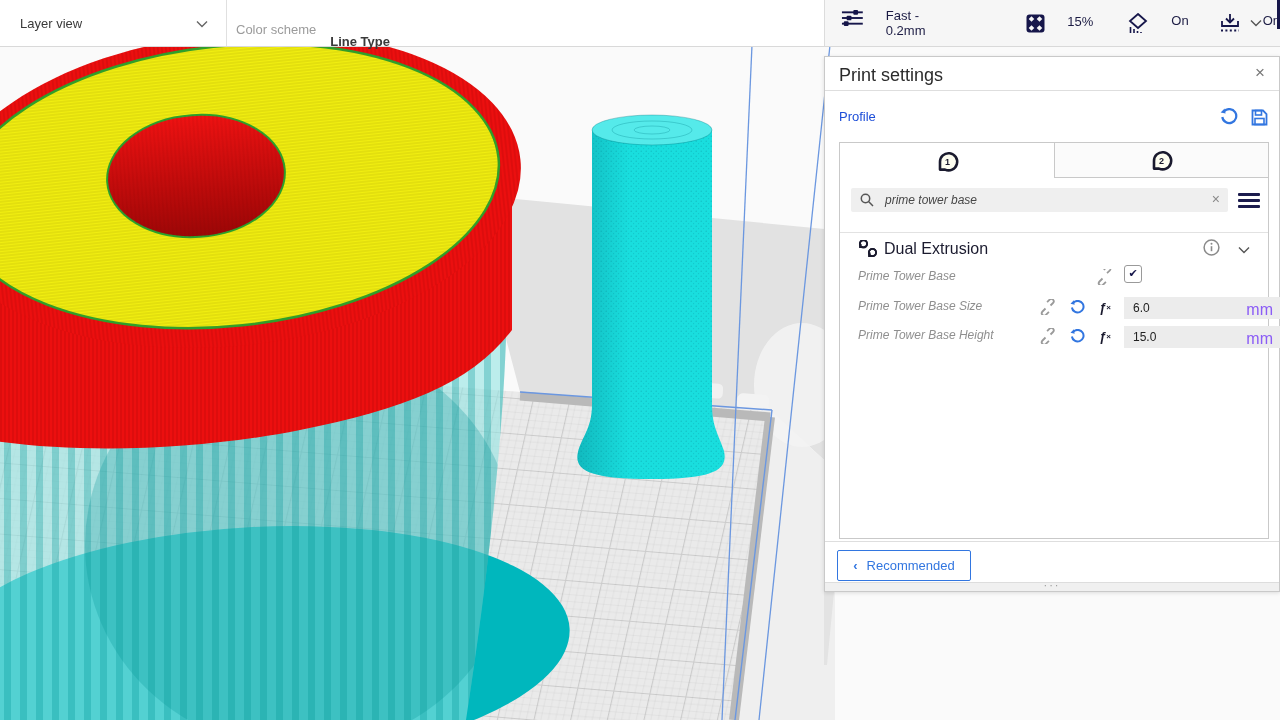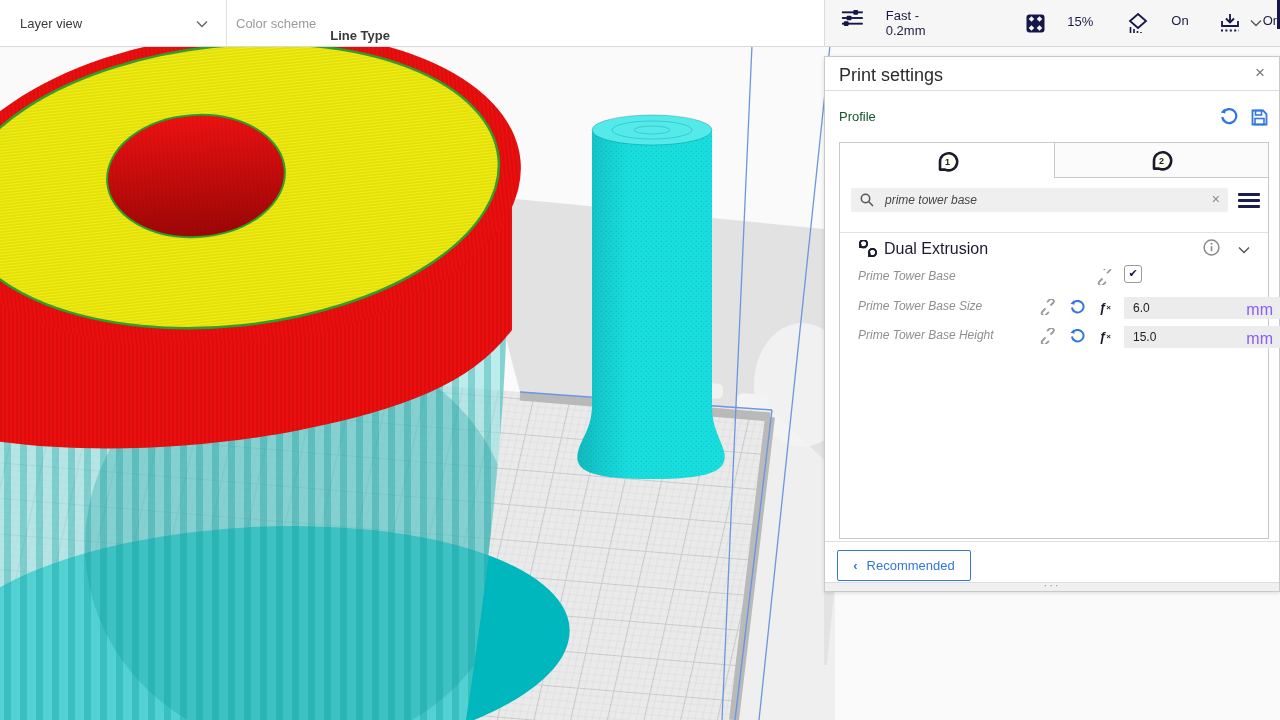--- a/index.html
+++ b/index.html
@@ -8,38 +8,38 @@
        -webkit-font-smoothing:antialiased;}
   
   #scene{position:absolute;left:0;top:0;width:1280px;height:720px;}
   
   .topbar{position:absolute;left:0;top:0;width:824px;height:47px;background:#ffffff;
           border-bottom:1px solid #d9d9d9;box-sizing:border-box;z-index:5;}
   .viewsel{position:absolute;left:0;top:0;width:226px;height:46px;display:flex;align-items:center;cursor:pointer;}
   .viewsel .lbl{margin-left:20px;font-size:13px;color:#3a3a3a;}
   .viewsel .chev{position:absolute;right:18px;color:#666;}
   .tb-divider{position:absolute;left:226px;top:0;width:1px;height:46px;background:#e0e0e0;}
-  .colorscheme{position:absolute;left:236px;top:0;height:46px;display:flex;align-items:center;gap:14px;}
+  .colorscheme{position:absolute;left:236px;top:6px;height:46px;display:flex;align-items:center;gap:14px;}
   .cs-label{font-size:13px;color:#9b9b9b;}
   .cs-value{font-size:13px;color:#3a3a3a;font-weight:bold;margin-top:24px;}
   .setupbar{position:absolute;left:824px;top:0;width:456px;height:47px;background:#f6f6f6;
             border-left:1px solid #dcdcdc;border-bottom:1px solid #d9d9d9;box-sizing:border-box;z-index:6;
             display:flex;align-items:center;color:#1c1c44;font-size:13px;}
   .setupbar .item{display:flex;align-items:flex-start;gap:22px;margin-left:16px;}
   .setupbar svg{display:block;}
   .setup-chev{position:absolute;right:18px;color:#555;}
   .corner-sliver{position:absolute;right:0;top:0;width:3px;height:29px;background:#16164a;}
   
   .panel{position:absolute;left:824px;top:56px;width:456px;height:536px;background:#ffffff;
          border:1px solid #c9c9c9;box-sizing:border-box;z-index:6;box-shadow:0 1px 4px rgba(0,0,0,.12);}
   .panel-header{position:relative;height:33px;border-bottom:1px solid #dedede;}
   .panel-title{position:absolute;left:14px;top:8px;font-size:18px;color:#2b2b2b;}
   .panel-close{position:absolute;right:10px;top:4px;font-size:17px;color:#777;cursor:pointer;padding:2px 4px;}
   .profile-row{position:relative;height:52px;}
-  .profile-label{position:absolute;left:14px;top:18px;font-size:13px;color:#14532d;}
+  .profile-label{position:absolute;left:14px;top:18px;font-size:13px;color:#1d4ed8;}
   .profile-select{position:absolute;left:108px;top:13px;width:273px;height:26px;background:#ebebeb;
                   display:flex;align-items:center;font-size:12px;cursor:pointer;}
   .profile-select .val{margin-left:12px;color:#1c1c44;font-weight:bold;}
   .profile-select .suffix{color:#a8a8a8;margin-left:4px;}
   .profile-select .star{position:absolute;right:44px;color:#2b2b2b;font-size:13px;}
   .profile-select .chev{position:absolute;right:12px;color:#555;}
   .icon-btn{position:absolute;top:14px;width:24px;height:24px;display:flex;align-items:center;justify-content:center;cursor:pointer;}
   
   .content-box{position:absolute;left:14px;top:85px;width:430px;height:397px;border:1px solid #c9c9c9;
                box-sizing:border-box;background:#fff;}

